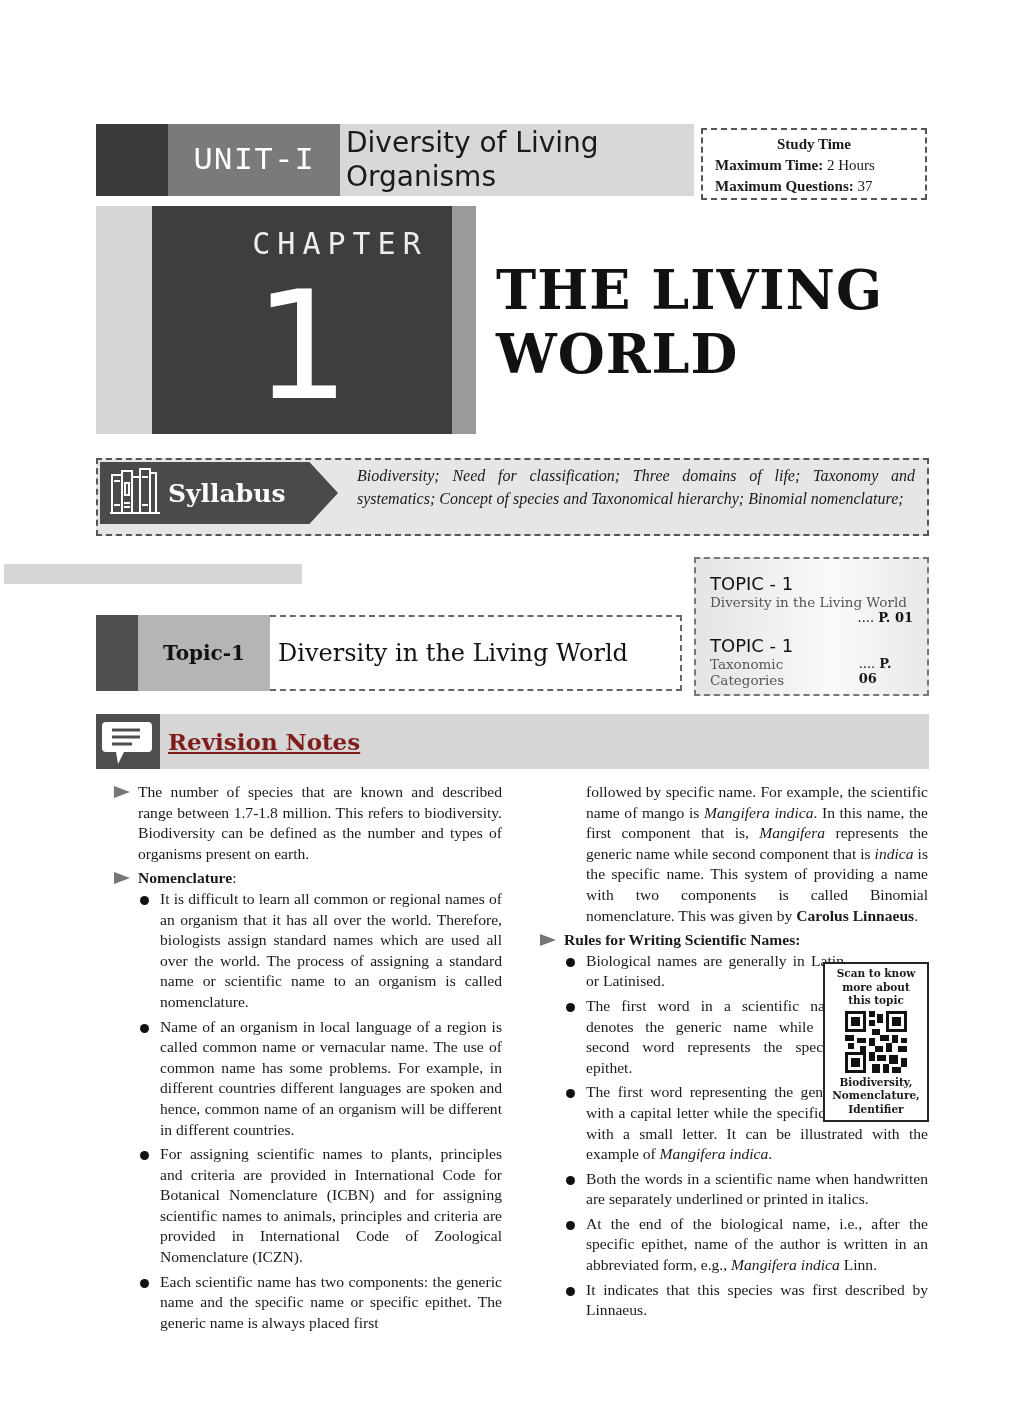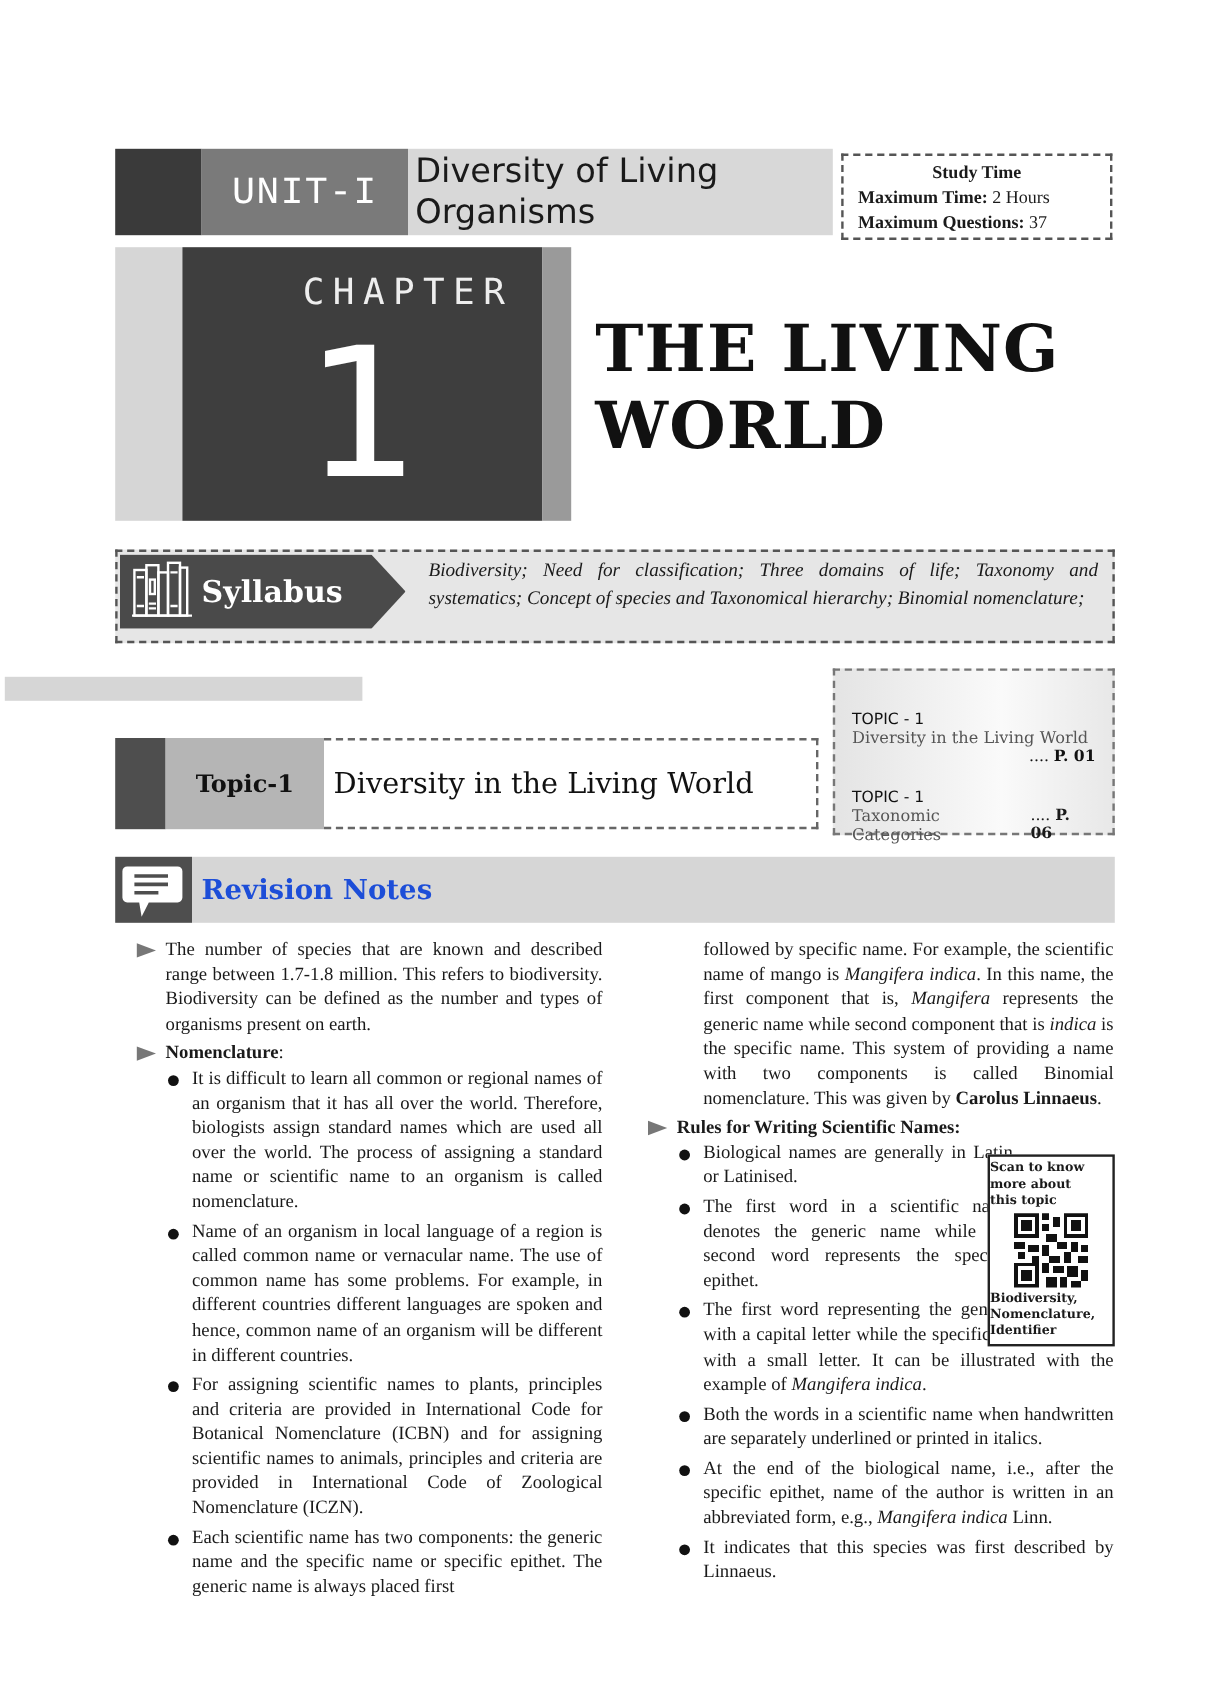--- a/index.html
+++ b/index.html
@@ -27,38 +27,38 @@
   .syl-badge .lbl{color:#fff;font-family:"DejaVu Serif",serif;font-weight:bold;font-size:25px;margin-left:8px;}
   .syl-text{left:357px;top:464px;width:558px;font-style:italic;font-size:16px;line-height:23px;text-align:justify;}
   
   .grey-strip{left:4px;top:564px;width:298px;height:20px;background:#d6d6d6;}
   .tp-dark{left:96px;top:615px;width:42px;height:76px;background:#4e4e4e;}
   .tp-mid{left:138px;top:615px;width:132px;height:76px;background:#b5b5b5;display:flex;align-items:center;justify-content:center;}
   .tp-mid span{font-family:"DejaVu Serif",serif;font-weight:bold;font-size:20px;color:#111;}
   .tp-box{left:270px;top:615px;width:412px;height:76px;border:2px dashed #666;border-left:none;box-sizing:border-box;display:flex;align-items:center;padding-left:8px;}
   .tp-box span{font-family:"DejaVu Serif",serif;font-size:24px;color:#111;}
   .toc{left:694px;top:557px;width:235px;height:139px;border:2px dashed #777;box-sizing:border-box;background:linear-gradient(90deg,#e4e4e4,#fafafa 60%,#e8e8e8);padding:14px 14px 0 14px;font-family:"DejaVu Serif",serif;font-size:13px;}
-  .toc .h{font-family:"DejaVu Sans",sans-serif;font-size:13px;color:#111;margin-top:19px;}
+  .toc .h{font-family:"DejaVu Sans",sans-serif;font-size:18px;color:#111;}
   .toc .t{color:#555;font-size:13.5px;}
   .toc .p{text-align:right;color:#111;}
   .toc .p b{font-weight:bold;}
   
   .rn-icon-bg{left:96px;top:714px;width:64px;height:55px;background:#4e4e4e;}
   .rn-bar{left:160px;top:714px;width:769px;height:55px;background:#d6d6d6;display:flex;align-items:center;padding-left:8px;box-sizing:border-box;}
-  .rn-bar span{font-family:"DejaVu Serif",serif;font-weight:bold;font-size:23px;color:#1d4ed8;}
+  .rn-bar span{font-family:"DejaVu Serif",serif;font-weight:bold;font-size:23px;color:#7f1d1d;text-decoration:underline;}
   
   .col{font-size:15.6px;line-height:20.6px;text-align:justify;}
   .col p{margin:0;}
   .item{position:relative;padding-left:24px;margin-bottom:4px;}
   .item .tri{position:absolute;left:0;top:4px;width:0;height:0;border-top:6px solid transparent;border-bottom:6px solid transparent;border-left:16px solid #777;}
   .sub{position:relative;padding-left:22px;margin-bottom:4px;}
   .sub .dot{position:absolute;left:2px;top:7px;width:9px;height:9px;border-radius:50%;background:#111;}
   .col1{left:114px;top:782px;width:388px;}
   .col2{left:540px;top:782px;width:388px;}
-  .qr{left:823px;top:962px;width:106px;height:160px;border:2px solid #222;box-sizing:border-box;background:#fff;text-align:left;font-family:"DejaVu Serif",serif;font-weight:bold;font-size:10.5px;line-height:13.5px;padding-top:3px;}
+  .qr{left:823px;top:962px;width:106px;height:160px;border:2px solid #222;box-sizing:border-box;background:#fff;text-align:center;font-family:"DejaVu Serif",serif;font-weight:bold;font-size:10.5px;line-height:13.5px;padding-top:3px;}
   .qr svg{display:block;margin:3px auto 3px auto;}
   .nowrapbox{width:258px;}
 </style>
 </head>
 <body>
 
 <div class="abs unit-dark"></div>
 <div class="abs unit-mid">
     <span>UNIT-I</span>
   </div>

